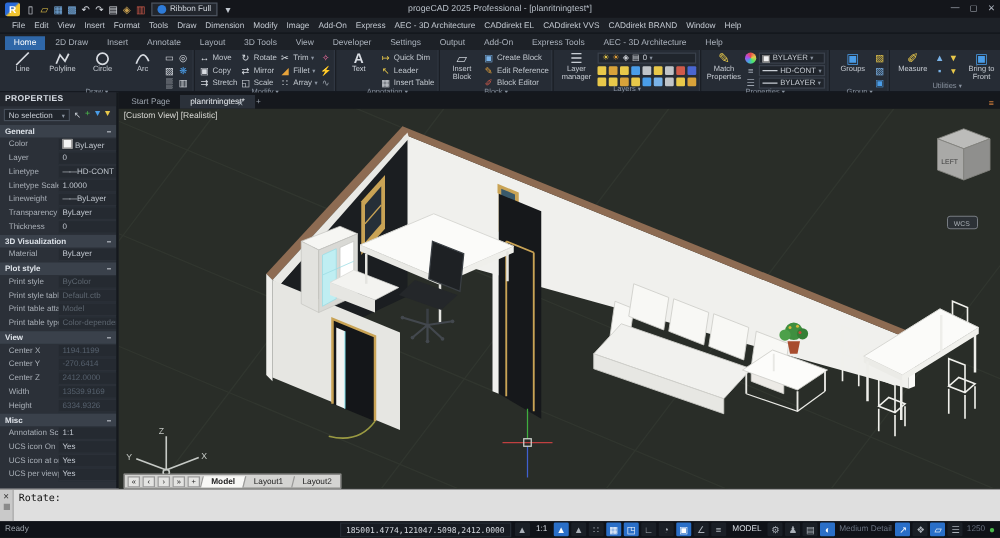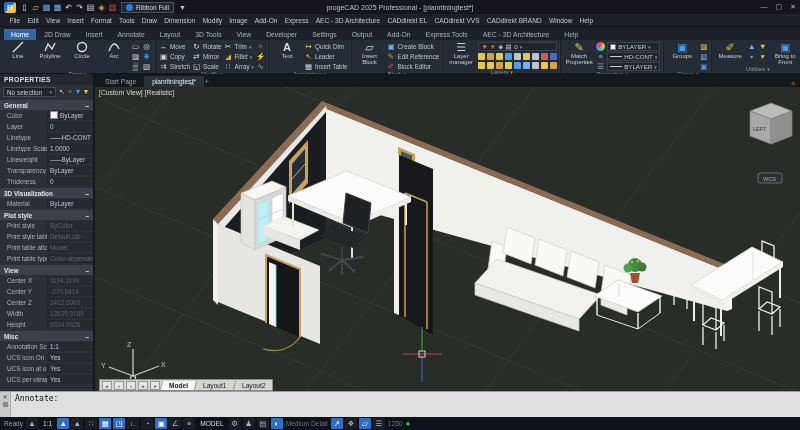--- a/index.html
+++ b/index.html
@@ -780,26 +780,27 @@
       </div>
     </div>
   </div>
 
   <div id="cmd">
     <div class="cmd-strip">
       <span>✕</span>
       <span class="cmd-sq"></span>
     </div>
     <div class="cmd-lines">
-      <div class="cmd-line" style="border-bottom:none">Annotate:</div>
+      <div class="cmd-line" style="border-bottom:none">Rotate:</div>
     </div>
   </div>
 
   <div id="statusbar">
     <span>Ready</span>
+    <span class="coords">185001.4774,121047.5098,2412.0000</span>
     <span class="stog">▲</span>
     <span class="stxt">1:1</span>
     <span style="display:flex;gap:2px">
       <span class="stog on">▲</span>
         <span class="stog">▲</span>
         <span class="stog">∷</span>
         <span class="stog on">▦</span>
         <span class="stog on">◳</span>
         <span class="stog">∟</span>
         <span class="stog">◔</span>

